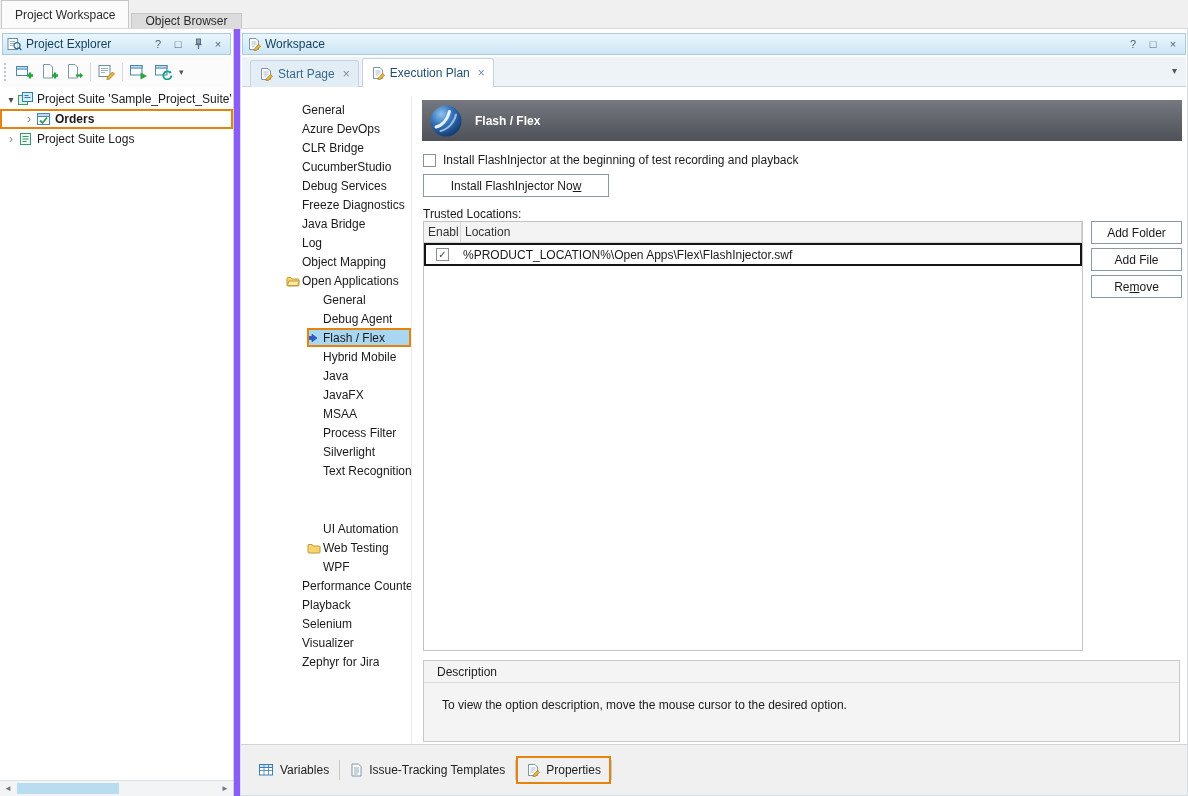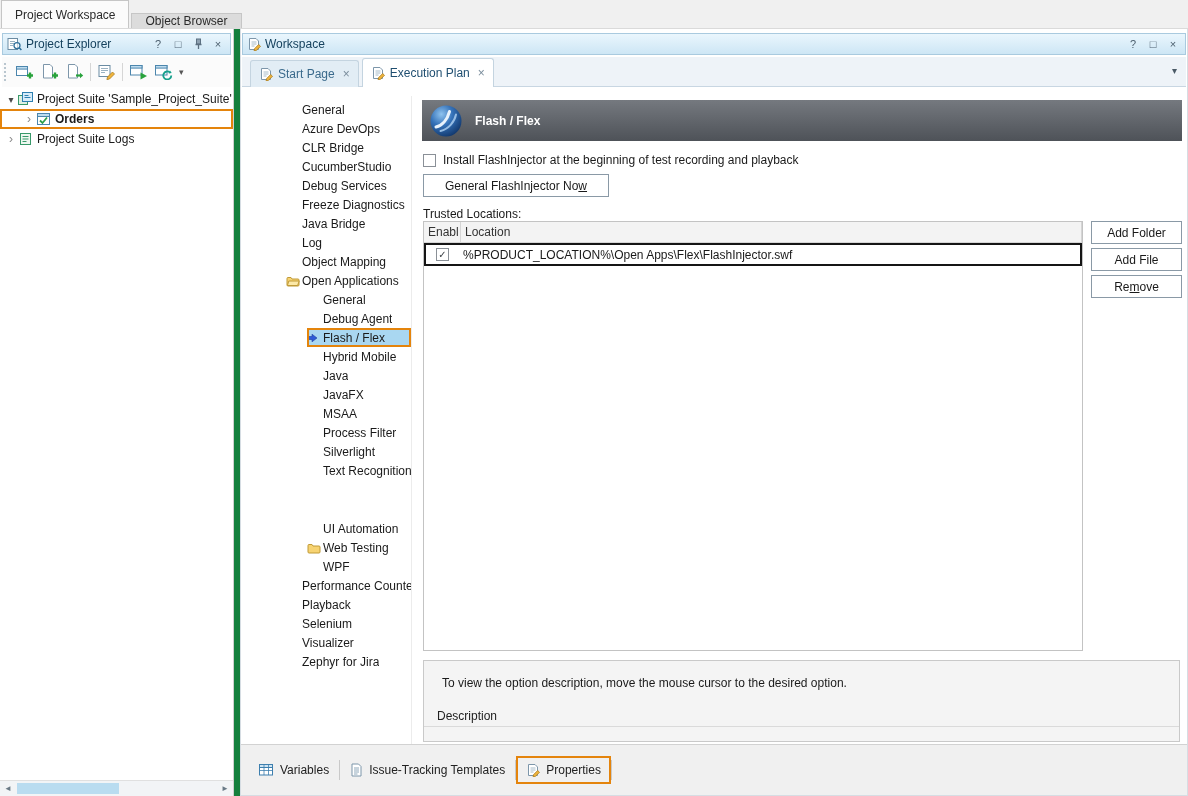--- a/index.html
+++ b/index.html
@@ -1,18 +1,18 @@
 <!DOCTYPE html>
 <html><head>
 <meta charset="utf-8">
 <style>
   *{margin:0;padding:0;box-sizing:border-box;}
   html,body{width:1188px;height:796px;overflow:hidden;}
   body{font-family:"Liberation Sans",sans-serif;font-size:12px;color:#1a1a1a;background:#f0f0f0;cursor:default;}
-  #app{position:relative;width:1188px;height:796px;background:#15803d;overflow:hidden;}
+  #app{position:relative;width:1188px;height:796px;background:#8b5cf6;overflow:hidden;}
 
   
   #top-tabs{position:absolute;left:0;top:0;width:100%;height:29px;display:flex;align-items:flex-end;padding-left:1px;border-bottom:1px solid #dadada;background:#f0f0f0;z-index:5;}
   .top-tab{height:15px;display:flex;align-items:center;padding:0 13px;border:1px solid #c6c6c6;border-bottom:none;background:#dcdcdc;color:#2b2b2b;margin-right:2px;}
   .top-tab.active{background:#fbfbfb;height:28px;}
 
   
   #left-panel{position:absolute;left:0;top:29px;width:234px;height:767px;background:#fff;border-right:1px solid #cfcfcf;}
   .panel-header{height:22px;background:linear-gradient(#eaf6fd,#cde6f5);border:1px solid #a9cadf;display:flex;align-items:center;gap:4px;padding:0 4px;color:#16425e;}
   #pe-header{position:absolute;left:2px;top:4px;right:2px;}
@@ -396,21 +396,21 @@
           </span>
         <span id="opt-title">Flash / Flex</span>
       </div>
 
       <div id="install-row">
         <span class="chk"></span>
         <span>Install FlashInjector at the beginning of test recording and playback</span>
       </div>
 
       <div class="btn" id="install-btn">
-        <span>General FlashInjector No</span>
+        <span>Install FlashInjector No</span>
           <span class="mn">w</span>
           <span></span>
       </div>
 
       <div id="trusted-label">Trusted Locations:</div>
 
       <div id="tl-table">
         <div id="tl-head">
           <div class="tl-hc c1">Enabl</div>
           <div class="tl-hc c2">Location</div>
@@ -435,22 +435,22 @@
           <span class="mn"></span>
           <span></span>
       </div>
       <div class="btn side-btn" style="top:188px">
         <span>Re</span>
           <span class="mn">m</span>
           <span>ove</span>
       </div>
 
       <div id="desc-box">
+        <div id="desc-title">Description</div>
         <div id="desc-text">To view the option description, move the mouse cursor to the desired option.</div>
-        <div id="desc-title">Description</div>
       </div>
     </div>
 
     <div id="bottom-strip">
         <div class="bottom-tab">
           <span class="svgicon">
             <svg width="15" height="14" viewBox="0 0 15 14">
               <rect x="0.5" y="1.5" width="13" height="10.5" fill="#fff" stroke="#3d7fae"></rect>
               <rect x="0.5" y="1.5" width="13" height="3" fill="#cfe4f2" stroke="#3d7fae"></rect>
               <path d="M5 1.5 v10.5 M9.5 1.5 v10.5 M0.5 7.5 h13" stroke="#3d7fae" stroke-width="0.8"></path>

